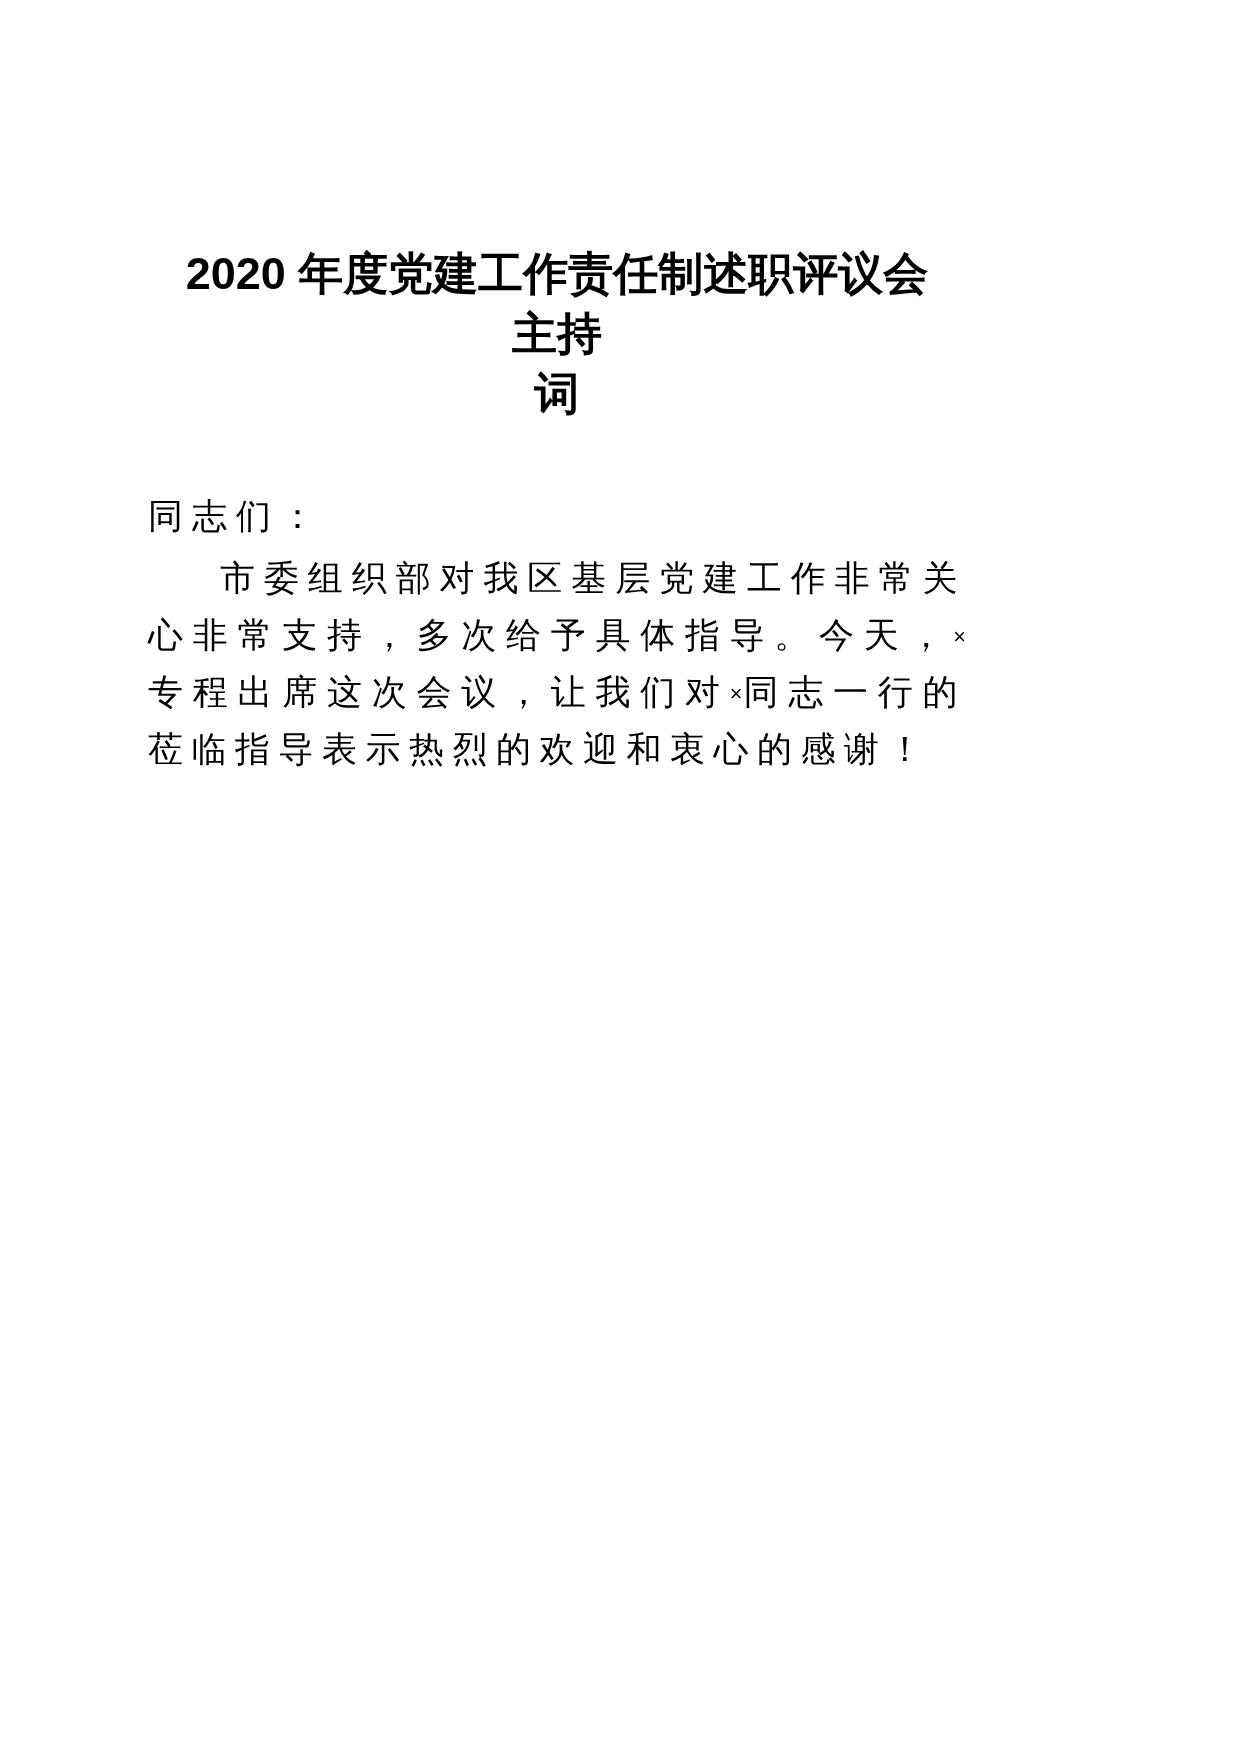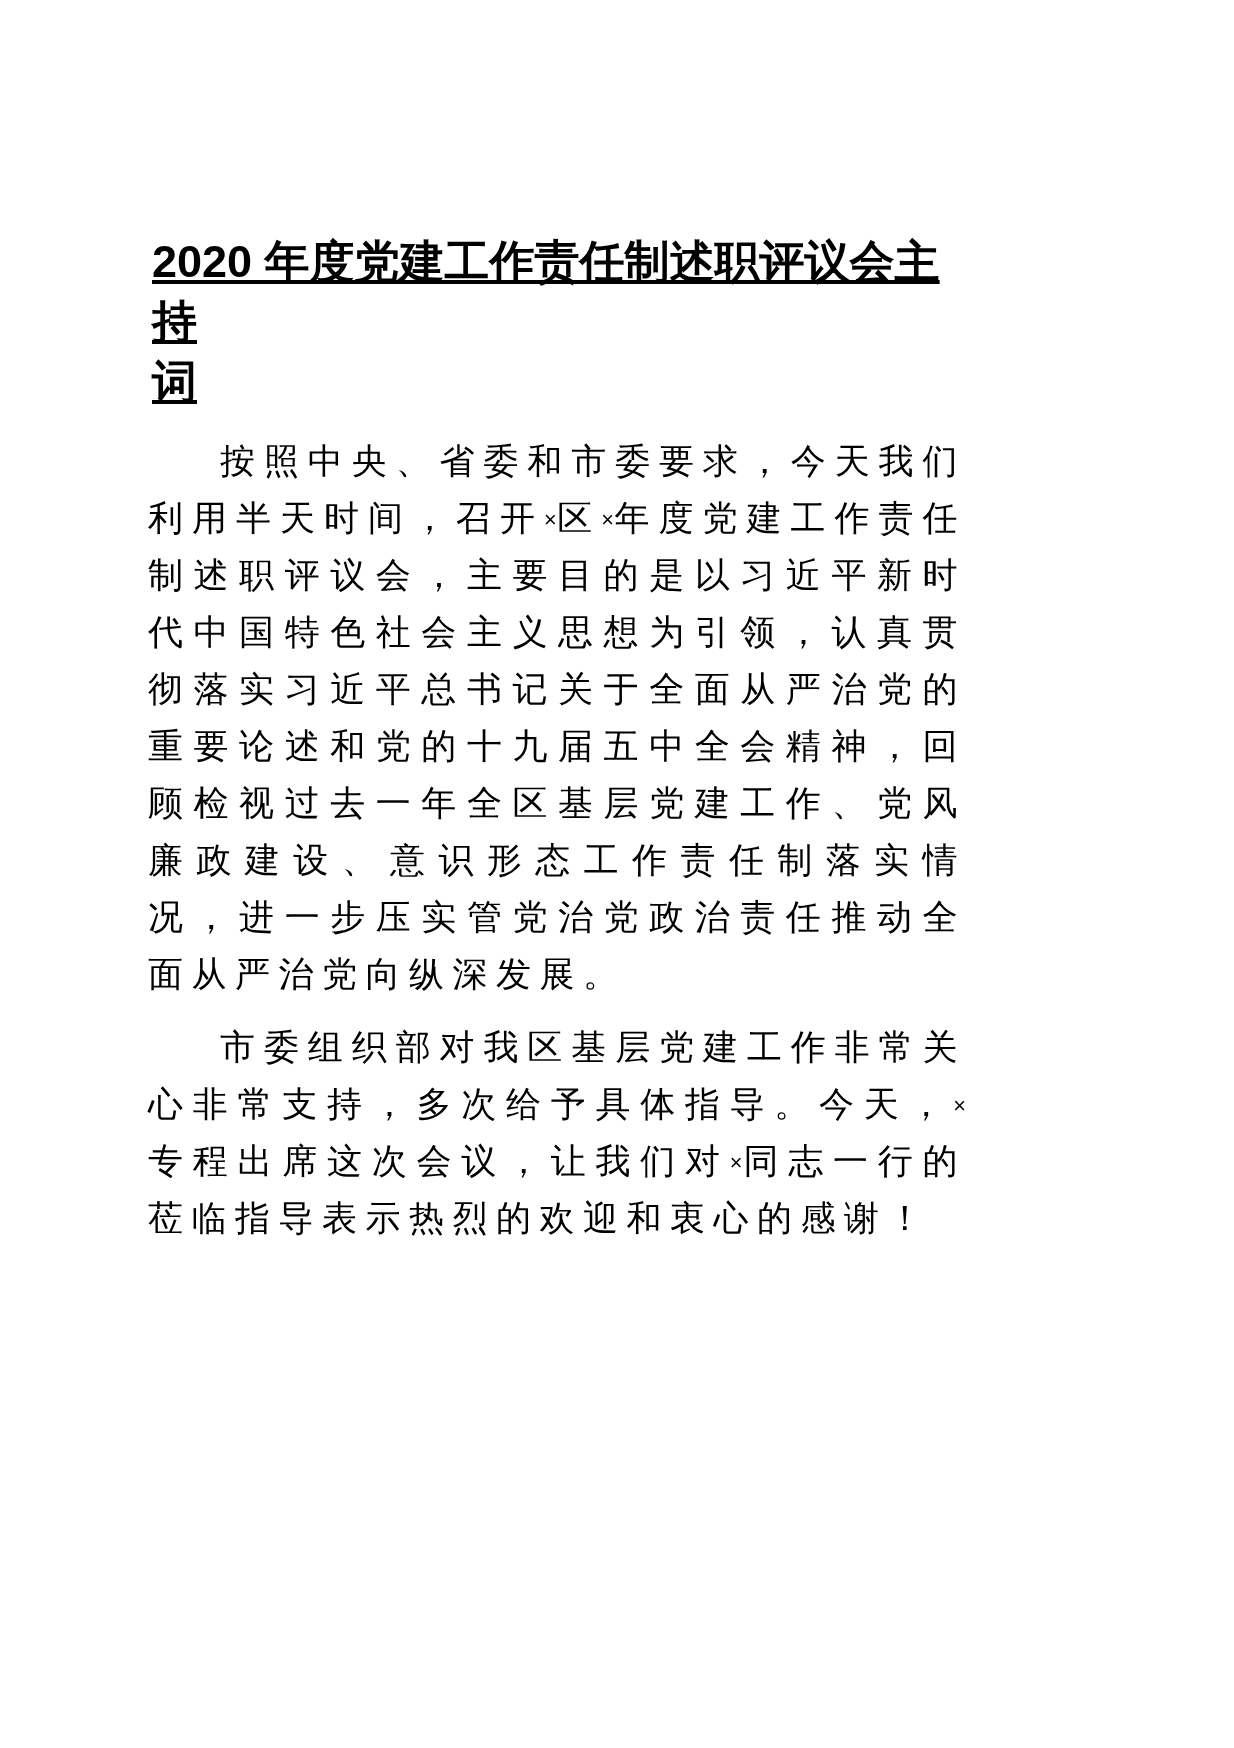--- a/index.html
+++ b/index.html
@@ -20,30 +20,29 @@
     overflow: hidden;
     box-sizing: border-box;
   }
   .content {
     position: absolute;
     left: 148px;
     top: 0;
     width: 818px;
   }
   .doc-title {
-    margin: 4px;
+    margin: 16px;
     padding-top: 228px;
     font-size: 45px;
     font-weight: bold;
     line-height: 1.33;
-    text-align: left;
+    text-align: center;
     letter-spacing: 0px;
     font-family: "Liberation Sans", "DejaVu Sans", sans-serif;
     word-break: break-all;
-    text-decoration: underline;
   }
   .salutation {
     margin: 0;
     padding-top: 58px;
     font-size: 35px;
     line-height: 1.0;
     letter-spacing: 9px;
     text-align: left;
   }
   
@@ -87,21 +86,21 @@
 <body>
 
 <div class="page">
   <div class="content">
 
     <h1 class="doc-title">
       <span style="display: block;">2020 年度党建工作责任制述职评议会主持</span>
       <span style="display: block;">词</span>
     </h1>
 
+    <p class="salutation">同志们：</p>
 
-    <p class="body-wide">按照中央、省委和市委要求，今天我们利用半天时间，召开<span class="placeholder-x">×</span>区<span class="placeholder-x">×</span>年度党建工作责任制述职评议会，主要目的是以习近平新时代中国特色社会主义思想为引领，认真贯彻落实习近平总书记关于全面从严治党的重要论述和党的十九届五中全会精神，回顾检视过去一年全区基层党建工作、党风廉政建设、意识形态工作责任制落实情况，进一步压实管党治党政治责任推动全面从严治党向纵深发展。</p>
 
     <p class="body-wide">市委组织部对我区基层党建工作非常关心非常支持，多次给予具体指导。今天，<span class="placeholder-x">×</span>专程出席这次会议，让我们对<span class="placeholder-x">×</span>同志一行的莅临指导表示热烈的欢迎和衷心的感谢！</p>
 
 
 
   </div>
 </div>
 
 </body></html>

